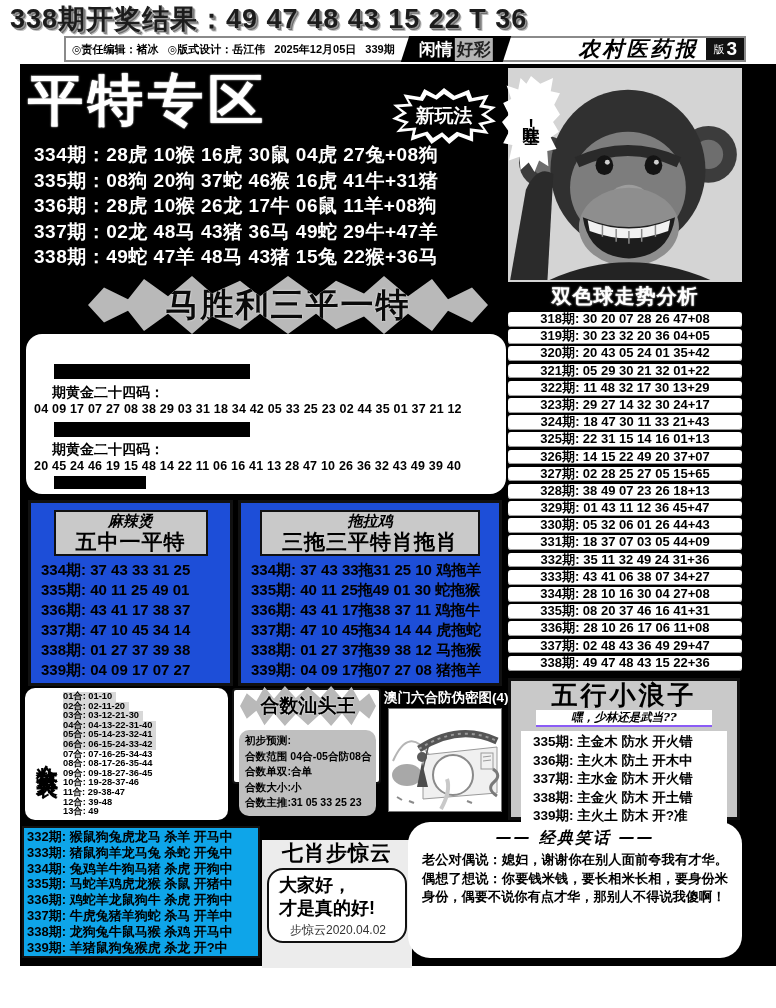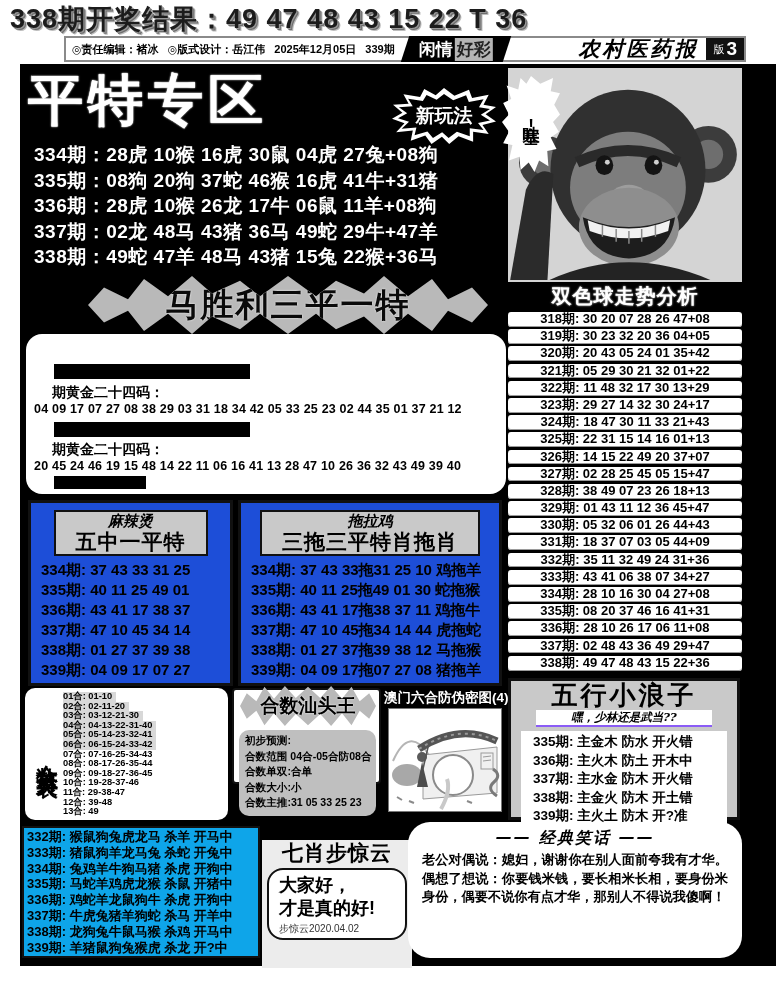--- a/index.html
+++ b/index.html
@@ -89,21 +89,21 @@
   .macau-img{margin:0 auto;width:114px;height:104px;background:#fff;border:1px solid #777;box-sizing:border-box;}
 
   
   .qixiao-list{left:2px;top:762px;width:238px;height:132px;background:#0ea5e9;border:2px solid #111;box-sizing:border-box;padding:1px 3px;}
   .qixiao-list .p-row{font-size:13px;font-weight:bold;line-height:15.8px;white-space:nowrap;}
 
   .qixiao-box{left:242px;top:776px;width:150px;height:128px;background:#ececec;box-sizing:border-box;padding-top:1px;}
   .qixiao-title{font-size:21px;font-weight:900;text-align:center;letter-spacing:1px;line-height:24px;}
   .bubble{margin:3px 5px 0 5px;border:2px solid #111;border-radius:16px;background:#fff;padding:4px 8px 2px 10px;}
   .bubble .bl{font-size:18px;font-weight:bold;line-height:23px;}
-  .bubble .sig{font-size:10px;color:#333;text-align:left;margin-top:2px;}
+  .bubble .sig{font-size:12px;color:#333;text-align:center;margin-top:2px;}
 
   .joke-box{left:388px;top:758px;width:334px;height:136px;background:#fff;border-radius:22px;box-sizing:border-box;padding:6px 14px 0 14px;}
   .joke-title{text-align:center;font-family:"DejaVu Serif","Liberation Serif",serif;font-style:italic;
     font-weight:900;font-size:16px;letter-spacing:2px;}
   .joke-body{font-size:13.2px;font-weight:600;line-height:1.42;margin-top:2px;text-align:justify;}
 
   
   .photo-frame{left:488px;top:4px;width:234px;height:214px;background:#d4d4d4;border:2px solid #d4d4d4;box-sizing:border-box;overflow:hidden;}
   .wow-bubble{left:482px;top:12px;width:58px;height:96px;background:#fff;z-index:5;
     clip-path:polygon(50% 0%,66% 8%,88% 2%,84% 16%,100% 18%,90% 30%,100% 40%,88% 48%,98% 58%,84% 64%,94% 76%,78% 78%,80% 94%,64% 88%,56% 100%,46% 90%,32% 98%,30% 84%,12% 88%,18% 72%,2% 70%,12% 58%,0% 48%,12% 40%,2% 28%,16% 24%,8% 10%,28% 14%,32% 2%,42% 8%);
@@ -329,21 +329,21 @@
 
     <div class="p-row">318期: 30 20 07 28 26 47+08</div>
         <div class="p-row">319期: 30 23 32 20 36 04+05</div>
         <div class="p-row">320期: 20 43 05 24 01 35+42</div>
         <div class="p-row">321期: 05 29 30 21 32 01+22</div>
         <div class="p-row">322期: 11 48 32 17 30 13+29</div>
         <div class="p-row">323期: 29 27 14 32 30 24+17</div>
         <div class="p-row">324期: 18 47 30 11 33 21+43</div>
         <div class="p-row">325期: 22 31 15 14 16 01+13</div>
         <div class="p-row">326期: 14 15 22 49 20 37+07</div>
-        <div class="p-row">327期: 02 28 25 45 05 15+47</div>
+        <div class="p-row">327期: 02 28 25 27 05 15+65</div>
         <div class="p-row">328期: 38 49 07 23 26 18+13</div>
         <div class="p-row">329期: 01 43 11 12 36 45+47</div>
         <div class="p-row">330期: 05 32 06 01 26 44+43</div>
         <div class="p-row">331期: 18 37 07 03 05 44+09</div>
         <div class="p-row">332期: 35 11 32 49 24 31+36</div>
         <div class="p-row">333期: 43 41 06 38 07 34+27</div>
         <div class="p-row">334期: 28 10 16 30 04 27+08</div>
         <div class="p-row">335期: 08 20 37 46 16 41+31</div>
         <div class="p-row">336期: 28 10 26 17 06 11+08</div>
         <div class="p-row">337期: 02 48 43 36 49 29+47</div>

